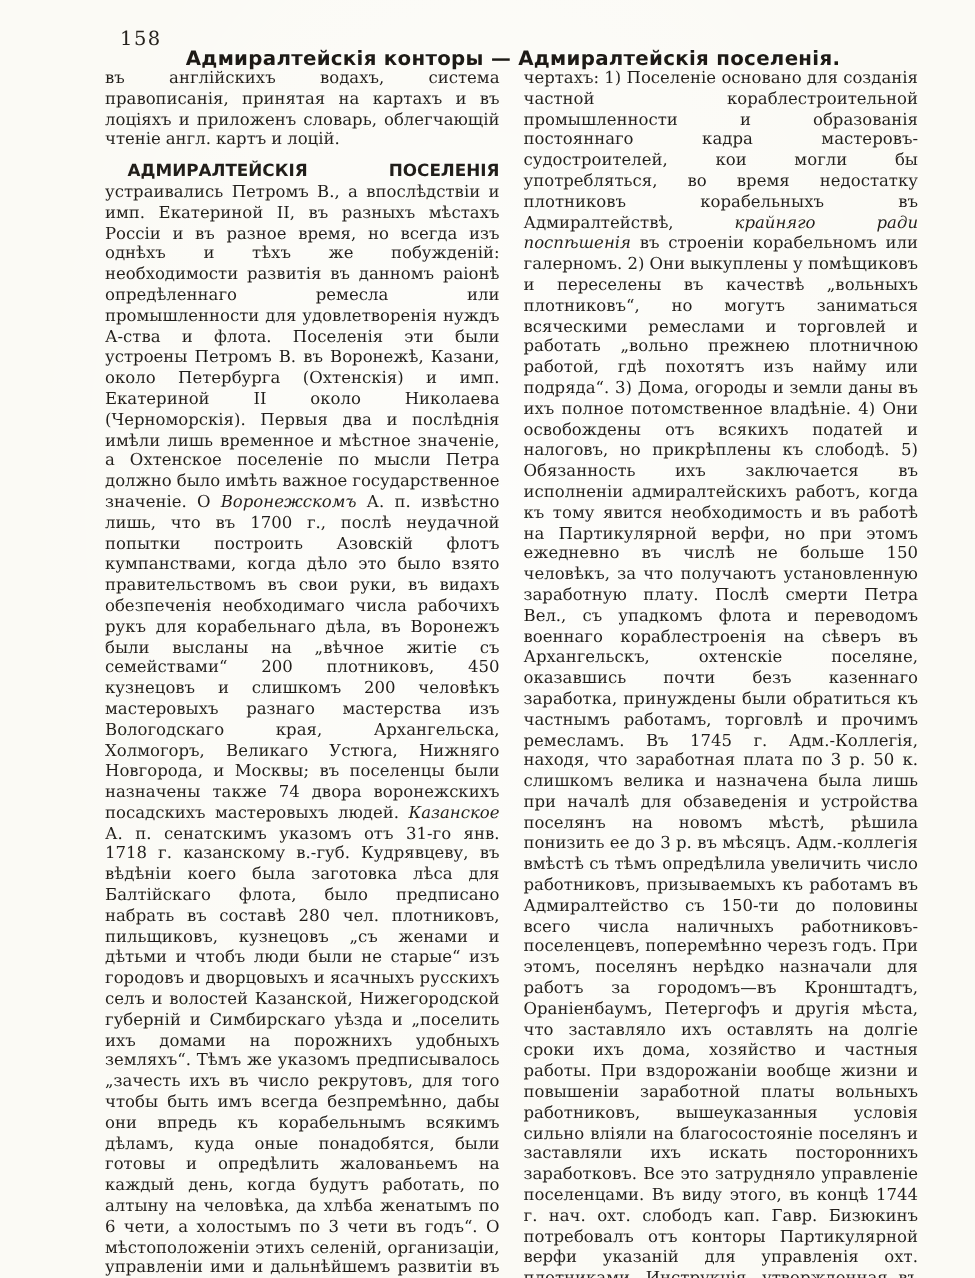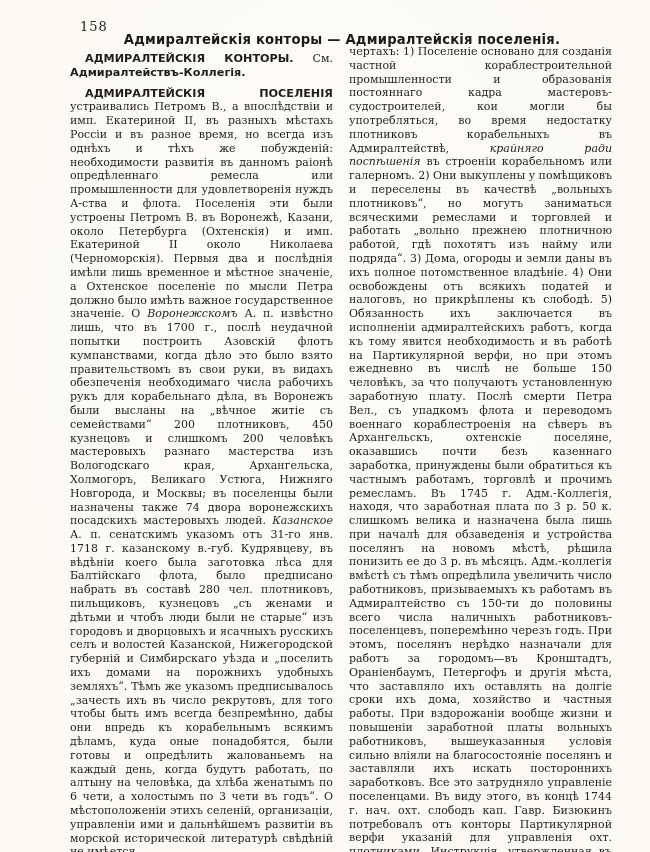--- a/index.html
+++ b/index.html
@@ -51,21 +51,21 @@
 <div class="page">
 
   <header class="pagehead">
     <span class="pagenum">158</span>
     <h1 class="runtitle">Адмиралтейскія конторы — Адмиралтейскія поселенія.</h1>
   </header>
 
   <div class="columns">
 
     <div class="col">
-      <p class="entry"><span class="hw">АДМИРАЛТЕЙСКІЯ КОНТОРЫ.</span><span> См. </span><span class="hw">Адмиралтействъ-Коллегія.</span></p>
+      <p class="noindent">въ англійскихъ водахъ, система правописанія, принятая на картахъ и въ лоціяхъ и приложенъ словарь, облегчающій чтеніе англ. картъ и лоцій.</p>
       <p class="entry"><span class="hw">АДМИРАЛТЕЙСКІЯ ПОСЕЛЕНІЯ</span><span> устраивались Петромъ В., а впослѣдствіи и имп. Екатериной II, въ разныхъ мѣстахъ Россіи и въ разное время, но всегда изъ однѣхъ и тѣхъ же побужденій: необходимости развитія въ данномъ раіонѣ опредѣленнаго ремесла или промышленности для удовлетворенія нуждъ А-ства и флота. Поселенія эти были устроены Петромъ В. въ Воронежѣ, Казани, около Петербурга (Охтенскія) и имп. Екатериной II около Николаева (Черноморскія). Первыя два и послѣднія имѣли лишь временное и мѣстное значеніе, а Охтенское поселеніе по мысли Петра должно было имѣть важное государственное значеніе. О </span><span class="it">Воронежскомъ</span><span> А. п. извѣстно лишь, что въ 1700 г., послѣ неудачной попытки построить Азовскій флотъ кумпанствами, когда дѣло это было взято правительствомъ въ свои руки, въ видахъ обезпеченія необходимаго числа рабочихъ рукъ для корабельнаго дѣла, въ Воронежъ были высланы на „вѣчное житіе съ семействами“ 200 плотниковъ, 450 кузнецовъ и слишкомъ 200 человѣкъ мастеровыхъ разнаго мастерства изъ Вологодскаго края, Архангельска, Холмогоръ, Великаго Устюга, Нижняго Новгорода, и Москвы; въ поселенцы были назначены также 74 двора воронежскихъ посадскихъ мастеровыхъ людей. </span><span class="it">Казанское</span><span> А. п. сенатскимъ указомъ отъ 31-го янв. 1718 г. казанскому в.-губ. Кудрявцеву, въ вѣдѣніи коего была заготовка лѣса для Балтійскаго флота, было предписано набрать въ составѣ 280 чел. плотниковъ, пильщиковъ, кузнецовъ „съ женами и дѣтьми и чтобъ люди были не старые“ изъ городовъ и дворцовыхъ и ясачныхъ русскихъ селъ и волостей Казанской, Нижегородской губерній и Симбирскаго уѣзда и „поселить ихъ домами на порожнихъ удобныхъ земляхъ“. Тѣмъ же указомъ предписывалось „зачесть ихъ въ число рекрутовъ, для того чтобы быть имъ всегда безпремѣнно, дабы они впредь къ корабельнымъ всякимъ дѣламъ, куда оные понадобятся, были готовы и опредѣлить жалованьемъ на каждый день, когда будутъ работать, по алтыну на человѣка, да хлѣба женатымъ по 6 чети, а холостымъ по 3 чети въ годъ“. О мѣстоположеніи этихъ селеній, организаціи, управленіи ими и дальнѣйшемъ развитіи въ морской исторической литературѣ свѣдѣній не имѣется.—</span></p>
     </div>
 
     <div class="col">
       <p class="noindent"><span>чертахъ: 1) Поселеніе основано для созданія частной кораблестроительной промышленности и образованія постояннаго кадра мастеровъ-судостроителей, кои могли бы употребляться, во время недостатку плотниковъ корабельныхъ въ Адмиралтействѣ, </span><span class="it">крайняго ради поспѣшенія</span><span> въ строеніи корабельномъ или галерномъ. 2) Они выкуплены у помѣщиковъ и переселены въ качествѣ „вольныхъ плотниковъ“, но могутъ заниматься всяческими ремеслами и торговлей и работать „вольно прежнею плотничною работой, гдѣ похотятъ изъ найму или подряда“. 3) Дома, огороды и земли даны въ ихъ полное потомственное владѣніе. 4) Они освобождены отъ всякихъ податей и налоговъ, но прикрѣплены къ слободѣ. 5) Обязанность ихъ заключается въ исполненіи адмиралтейскихъ работъ, когда къ тому явится необходимость и въ работѣ на Партикулярной верфи, но при этомъ ежедневно въ числѣ не больше 150 человѣкъ, за что получаютъ установленную заработную плату. Послѣ смерти Петра Вел., съ упадкомъ флота и переводомъ военнаго кораблестроенія на сѣверъ въ Архангельскъ, охтенскіе поселяне, оказавшись почти безъ казеннаго заработка, принуждены были обратиться къ частнымъ работамъ, торговлѣ и прочимъ ремесламъ. Въ 1745 г. Адм.-Коллегія, находя, что заработная плата по 3 р. 50 к. слишкомъ велика и назначена была лишь при началѣ для обзаведенія и устройства поселянъ на новомъ мѣстѣ, рѣшила понизить ее до 3 р. въ мѣсяцъ. Адм.-коллегія вмѣстѣ съ тѣмъ опредѣлила увеличить число работниковъ, призываемыхъ къ работамъ въ Адмиралтейство съ 150-ти до половины всего числа наличныхъ работниковъ-поселенцевъ, поперемѣнно черезъ годъ. При этомъ, поселянъ нерѣдко назначали для работъ за городомъ—въ Кронштадтъ, Ораніенбаумъ, Петергофъ и другія мѣста, что заставляло ихъ оставлять на долгіе сроки ихъ дома, хозяйство и частныя работы. При вздорожаніи вообще жизни и повышеніи заработной платы вольныхъ работниковъ, вышеуказанныя условія сильно вліяли на благосостояніе поселянъ и заставляли ихъ искать постороннихъ заработковъ. Все это затрудняло управленіе поселенцами. Въ виду этого, въ концѣ 1744 г. нач. охт. слободъ кап. Гавр. Бизюкинъ потребовалъ отъ конторы Партикулярной верфи указаній для управленія охт. плотниками. Инструкція, утвержденная въ ноябрѣ того же года, содержала 16 пунктовъ, которые „дабы невѣдѣніемъ никто не могъ отговариваться предписано читать охтянамъ въ воскресные и праздничные дни“. Вся инструкція пропитана духомъ закрѣпощенія поселянъ къ Адмиралтейству и даже введеніемъ воен.-администр. управленія; такъ всѣ поселяне, какъ принадлежащіе уже къ Адм-тву, были подчинены въ уголовномъ отношеніи военно-морскимъ судебнымъ установленіямъ, „какъ о томъ въ Регламентѣ Морскомъ о штрафахъ изображено“. Въ обязанности начальника Охтенскихъ слободъ, согласно инструкціи, входило наблюдать за скромною и тихою жизнію поселянъ, смотрѣть, всѣ ли поселяне дома ночуютъ и за отлучку, хотя бы на одну ночь, безъ вѣдома его, брать подъ караулъ и наказывать, смотрѣть, чтобы съ воровскими людьми не знались и пришлыхъ людей у себя не держали, а о подозрительныхъ людяхъ доносить конторѣ; приходящихъ къ охтянамъ изъ</span></p>
     </div>
 
   </div>
 
 </div>

